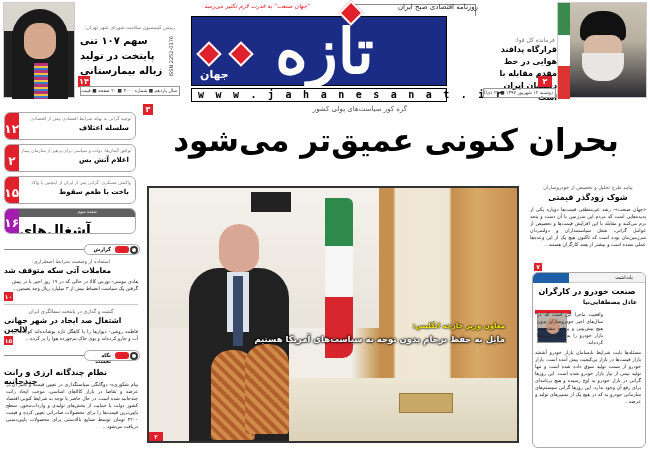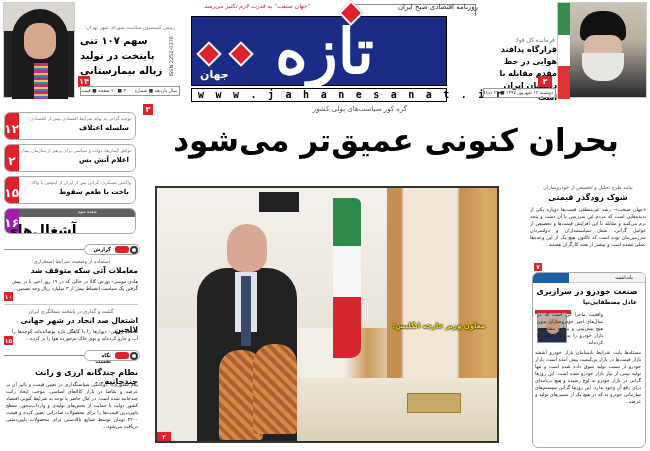--- a/index.html
+++ b/index.html
@@ -36,36 +36,36 @@
 #woman-title{left:80px;top:33px;width:95px;font-size:10px;font-weight:bold;text-align:left;line-height:15px}
 #edition-line{left:80px;top:86px;width:100px;height:10px;font-size:4.6px;color:#333;border:1px solid #999;text-align:right;padding:1px 2px;white-space:nowrap;overflow:hidden}
 
 #main-kicker{left:260px;top:105px;width:200px;font-size:7px;color:#555;text-align:center}
 #main-headline{left:146px;top:118px;width:500px;font-size:31px;font-weight:900;text-align:center;line-height:44px;letter-spacing:-1px;font-family:"DejaVu Sans",sans-serif}
 
 .lbox{position:absolute;left:4px;width:132px;border:1px solid #aaa;border-radius:6px;background:#fff;overflow:hidden}
 .lbox .tab{position:absolute;left:0;top:0;width:14px;height:100%;background:#e0202a}
 .lbox .tab span{position:absolute;bottom:3px;left:0;width:14px;text-align:center;color:#fff;font-size:12px;font-weight:bold}
 .lbox .kick{position:absolute;right:4px;top:3px;width:110px;font-size:4.5px;color:#777;text-align:right;white-space:nowrap;overflow:hidden}
-.lbox .ttl{position:absolute;right:6px;top:11px;font-size:7px;font-weight:bold;text-align:left}
+.lbox .ttl{position:absolute;right:6px;top:11px;font-size:7px;font-weight:bold;text-align:center}
 .lbox.gray .tab{background:#a21caf}
 .lbox.gray .band{position:absolute;left:14px;top:0;width:118px;height:8px;background:#606060}
 .lbox.gray .band span{position:absolute;right:40px;top:0;font-size:4px;color:#fff}
 .lbox.gray .ttl{top:13px;right:30px;font-size:14px}
 
 .sectag{position:absolute;height:11px;border:1px solid #aaa;border-radius:6px;background:#fff}
 .sectag .red{position:absolute;right:10px;top:1px;width:14px;height:7px;border-radius:3px}
 .sectag .circ{position:absolute;right:1px;top:1px;width:8px;height:8px;border-radius:50%;border:2px solid #333}
 .sectag .lbl{position:absolute;right:28px;top:1px;font-size:5px;font-weight:bold}
 .rule{position:absolute;height:1px;background:#888}
 .kick-s{position:absolute;font-size:5px;color:#555;text-align:center}
-.ttl-s{position:absolute;font-size:7.5px;font-weight:bold;text-align:right}
+.ttl-s{position:absolute;font-size:7.5px;font-weight:bold;text-align:left}
 .body-s{position:absolute;font-size:4.8px;line-height:7px;color:#222;text-align:justify;overflow:hidden}
 
-#main-photo{left:155px;top:186px;width:344px;height:257px;border:2px solid #333;overflow:hidden;background:linear-gradient(90deg,#ede9e2 0%,#f2efe8 55%,#c99a5a 62%,#e6dac5 70%,#c49154 85%,#d8c7a8 100%)}
+#main-photo{left:147px;top:186px;width:372px;height:257px;border:2px solid #333;overflow:hidden;background:linear-gradient(90deg,#ede9e2 0%,#f2efe8 55%,#c99a5a 62%,#e6dac5 70%,#c49154 85%,#d8c7a8 100%)}
 #main-photo .wall{position:absolute;left:0;top:0;width:374px;height:140px;background:linear-gradient(180deg,#f4f1ec,#e9e4da)}
 #main-photo .door{position:absolute;left:230px;top:0;width:140px;height:200px;background:linear-gradient(90deg,#c58f4f 0,#c58f4f 10%,#f0e6d3 12%,#efe7d6 50%,#c58f4f 52%,#d9a966 70%,#c58f4f 100%)}
 #main-photo .tv{position:absolute;left:102px;top:4px;width:40px;height:20px;background:#222}
 #main-photo .flag{position:absolute;left:176px;top:10px;width:28px;height:160px;background:linear-gradient(180deg,#2d8a4a 0,#2d8a4a 30%,#f6f6f6 30%,#f6f6f6 62%,#d8262e 62%,#d8262e 100%);border-radius:0 6px 10px 0}
 #main-photo .table{position:absolute;left:60px;top:190px;width:320px;height:70px;background:linear-gradient(180deg,#ece6d4,#d9cfb6)}
 #main-photo .man{position:absolute;left:40px;top:36px;width:100px;height:220px}
 #main-photo .man .head{position:absolute;left:30px;top:0;width:40px;height:48px;background:#d8a894;border-radius:20px 20px 16px 16px}
 #main-photo .man .suit{position:absolute;left:0;top:44px;width:100px;height:180px;background:#222;border-radius:30px 30px 0 0}
 #main-photo .man .shirt{position:absolute;left:38px;top:48px;width:22px;height:60px;background:#dde4ec}
 #main-photo .man .tie{position:absolute;left:44px;top:52px;width:10px;height:70px;background:#3a4a6a}
@@ -197,34 +197,35 @@
   <div class="tissue"></div>
   <div class="man">
     <div class="suit"></div>
     <div class="shirt"></div>
     <div class="tie"></div>
     <div class="head"></div>
   </div>
   <div class="chair" style="left:62px;top:162px"></div>
   <div class="chair" style="left:96px;top:156px"></div>
   <div id="photo-kicker">معاون وزیر خارجه انگلیس:</div>
+  <div id="photo-caption">مایل به حفظ برجام بدون توجه به سیاست‌های آمریکا هستیم</div>
   <div class="pgnum" style="left:0;top:244px;width:14px;height:9px;line-height:9px;font-size:6px">۲</div>
 </div>
 
 <div id="r-kicker" class="abs">پیامد طرح تحلیل و تخصیص از خودروسازان</div>
 <div id="r-title" class="abs">شوک زودگذر قیمتی</div>
 <div id="r-body" class="abs body-s">«جهان صنعت»- رشد غیرمنطقی قیمت‌ها دوباره یکی از پدیده‌هایی است که مردم این سرزمین با آن دست و پنجه نرم می‌کنند و مقابله با این افزایش قیمت‌ها و تخصیص از عوامل گرانی، شغل سیاستمداران و دولتمردان سرزمین‌مان بوده است که تاکنون هیچ یک از این وعده‌ها عملی نشده است و بیشتر از همه کارگران هستند...</div>
 <div class="pgnum" style="left:534px;top:263px;width:8px;height:8px;line-height:8px;font-size:6px">۷</div>
 
 <div id="col-box" class="abs">
   <div class="hdr">
     <div class="blue"></div>
     <span>یادداشت</span>
   </div>
-  <div id="col-title">صنعت خودرو در سرازیری</div>
+  <div id="col-title">صنعت خودرو در کارگران</div>
   <div id="col-author">عادل مصطفایی‌نیا</div>
   <div id="col-redframe"></div>
   <div id="col-photo">
       <div class="f"></div>
     </div>
   <div id="col-body1" class="body-s">واقعیت ماجرا این است که در سال‌های اخیر خودروسازان بدون هیچ پیش‌بینی و برنامه مشخصی بازار خودرو را به حال خود رها کرده‌اند.</div>
   <div id="col-body2" class="body-s">مسئله‌ها بابت شرایط نابسامان بازار خودرو آشفته بازار قیمت‌ها در بازار بی‌کیفیت پیش آمده است. بازار خودرو از سمت تولید سوق داده شده است و تنها تولید نیمی از نیاز بازار خودرو شده است. این روزها گرانی در بازار خودرو به اوج رسیده و هیچ برنامه‌ای برای رفع آن وجود ندارد. این روزها گرانی سیستم‌های سازمانی خودرو به که در هیچ یک از مسیرهای تولید و عرضه...</div>
 </div>
 
 </body></html>

